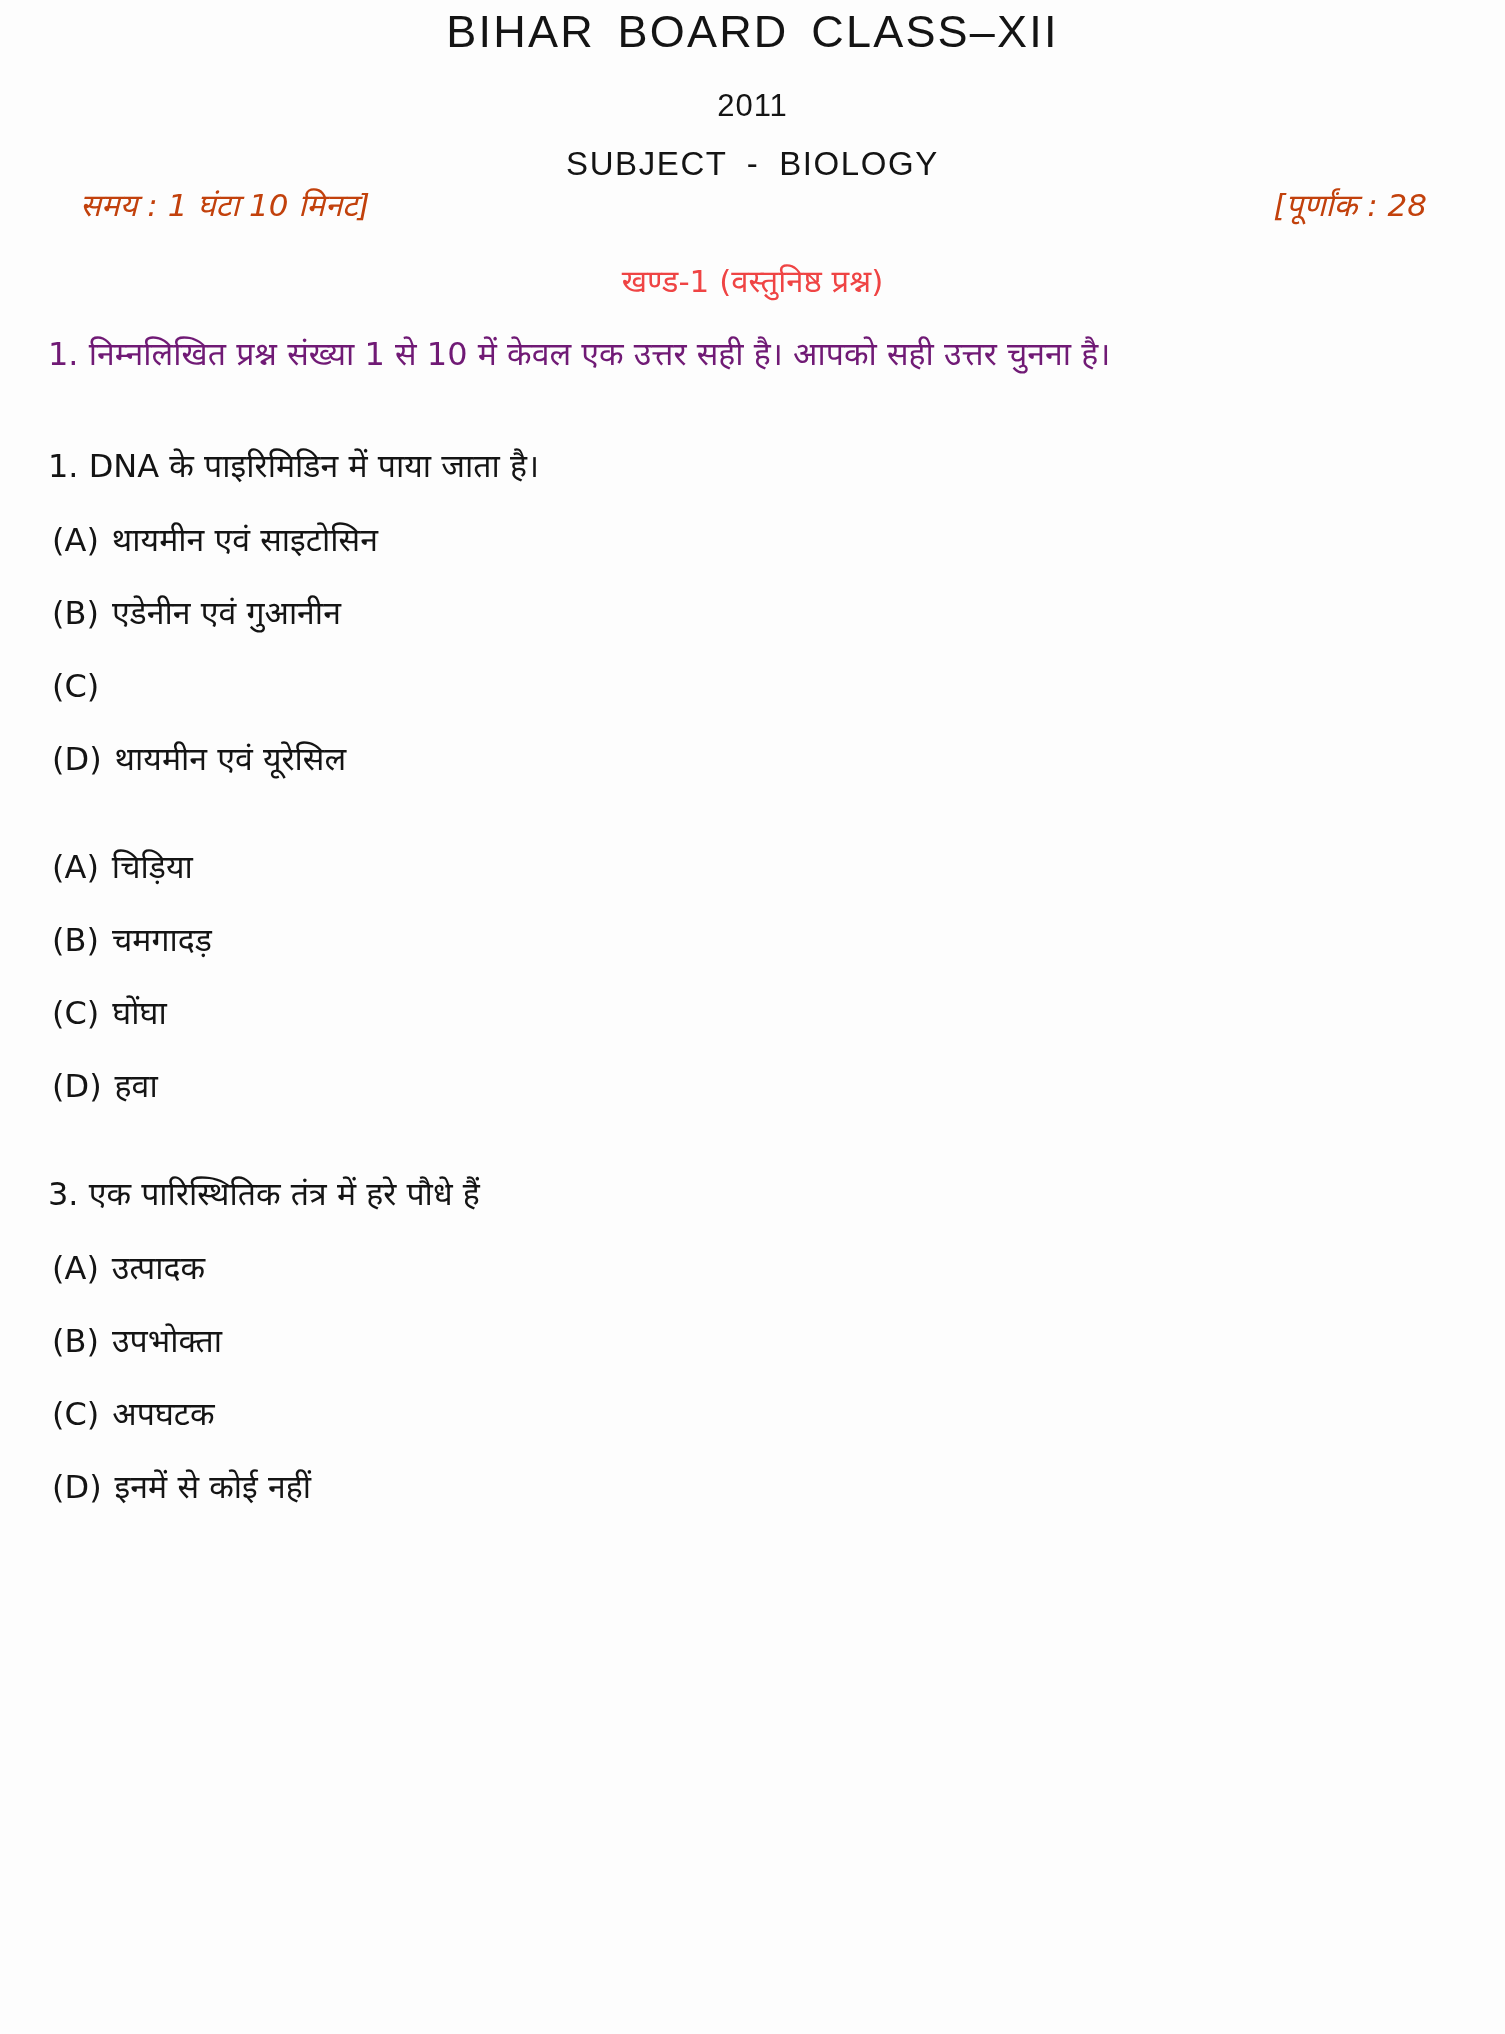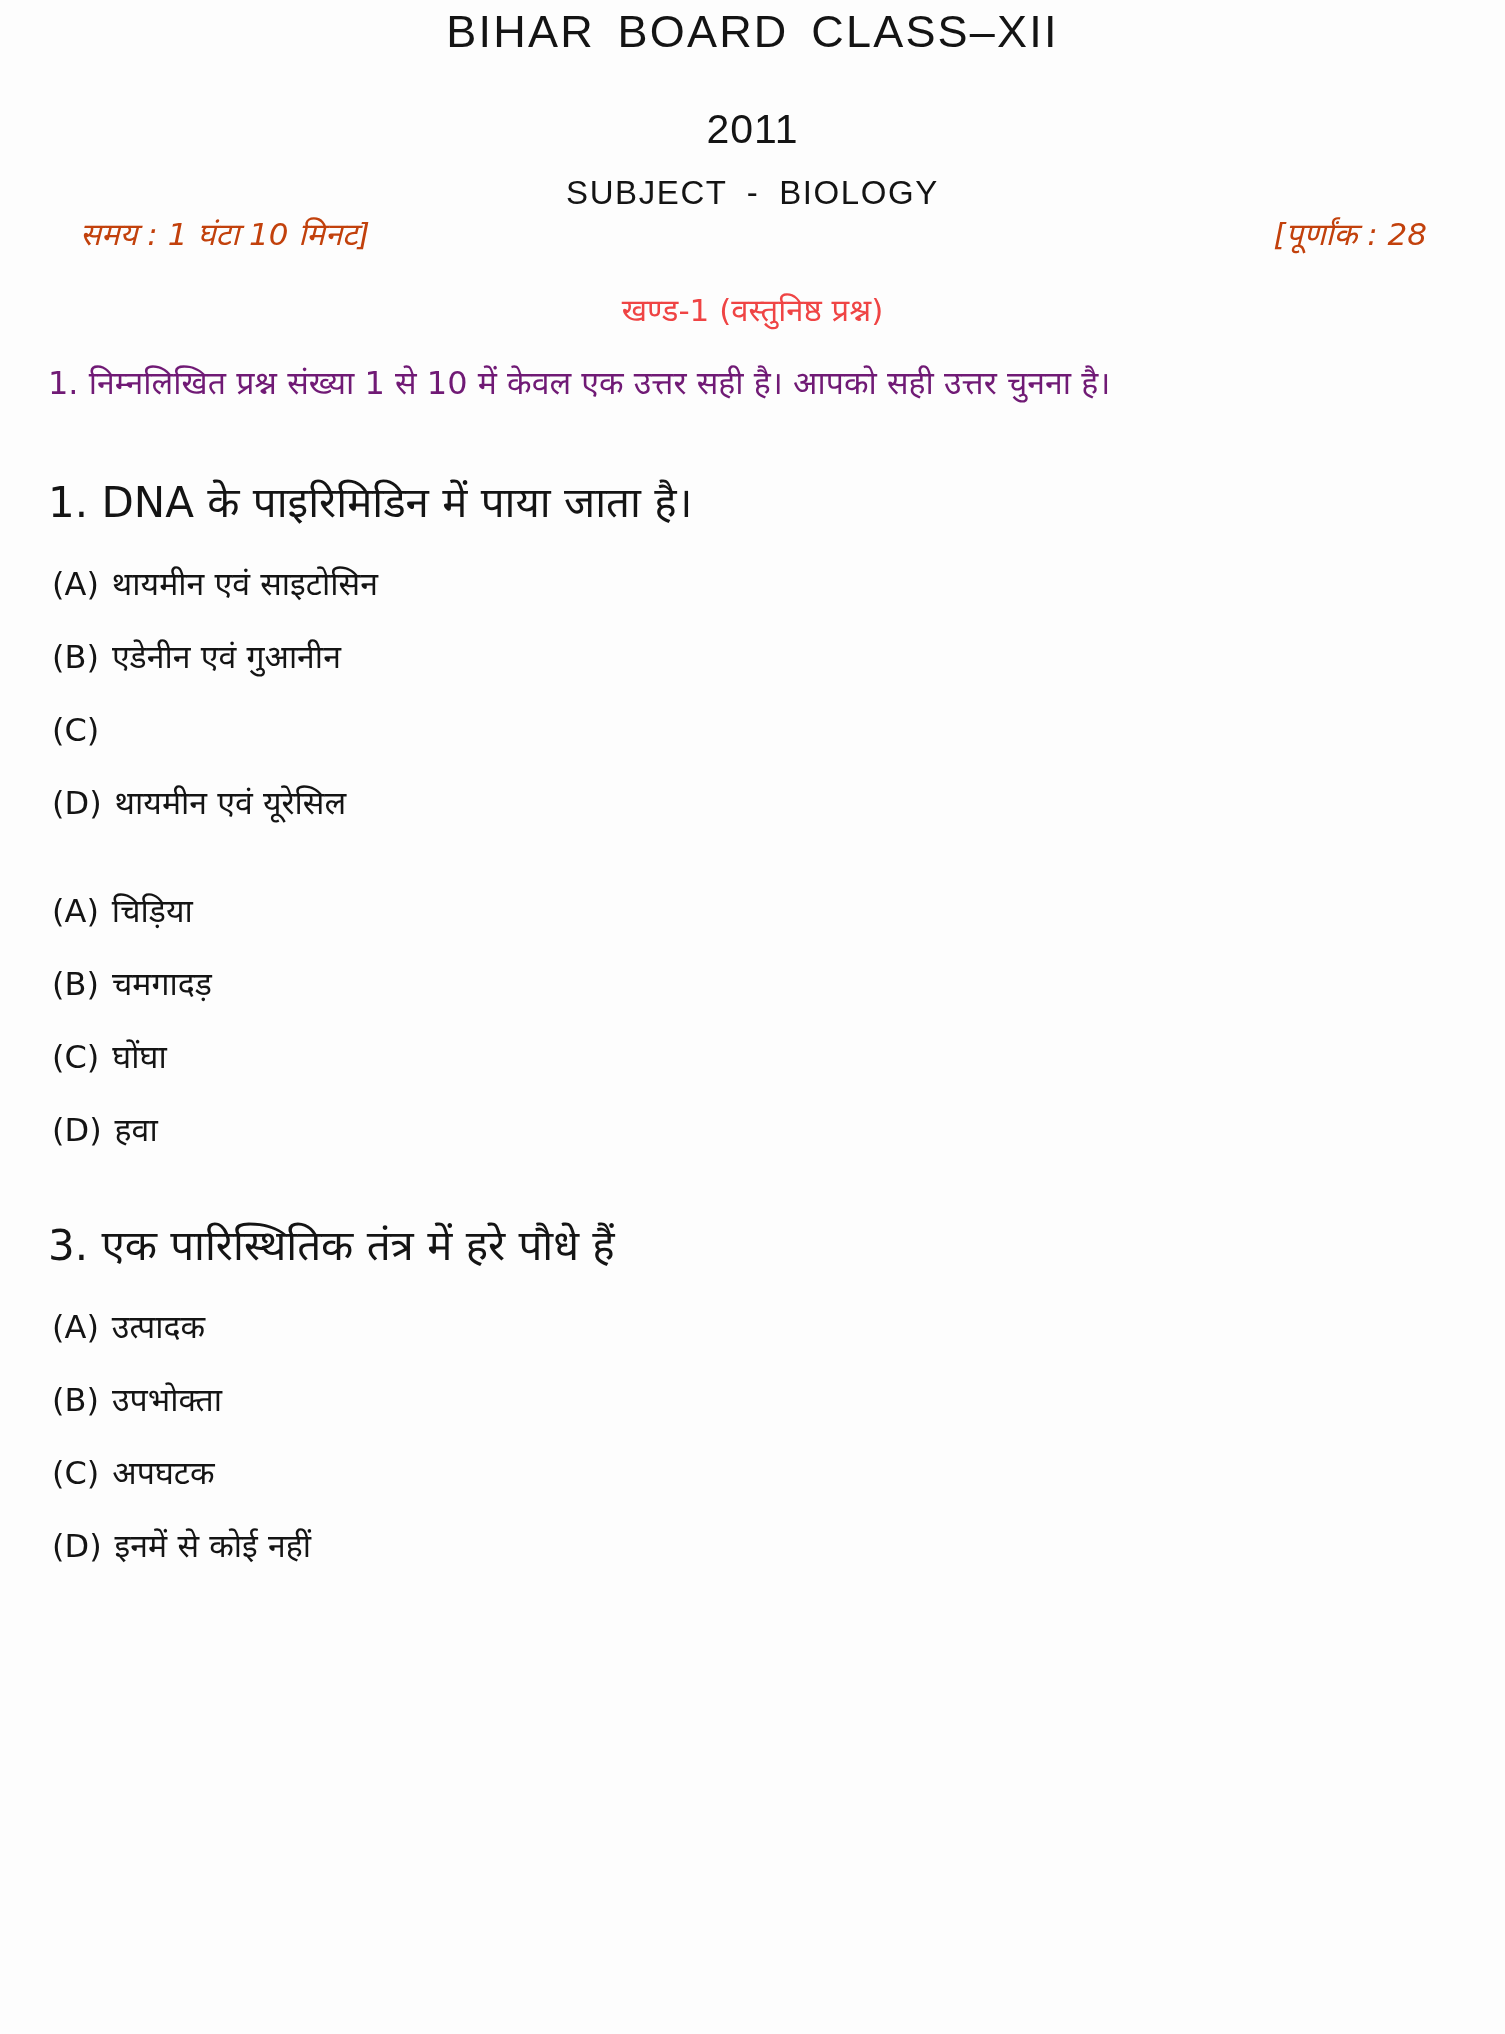--- a/index.html
+++ b/index.html
@@ -32,23 +32,23 @@
     font-family: "Liberation Sans", sans-serif;
     font-size: 45px;
     letter-spacing: 2.2px;
     word-spacing: 8px;
     color: #141414;
     line-height: 1.15;
     font-weight: 400;
   }
   .exam-year {
     font-family: "Liberation Sans", sans-serif;
-    font-size: 41px;
+    font-size: 31px;
     letter-spacing: 1px;
-    margin-top: 48px;
+    margin-top: 30px;
     color: #141414;
   }
   .subject-line {
     font-family: "Liberation Sans", sans-serif;
     font-size: 33px;
     letter-spacing: 1.6px;
     word-spacing: 9px;
     margin-top: 21px;
     color: #141414;
   }
@@ -88,21 +88,21 @@
   }
 
   
   .questions {
     margin-top: 60px;
   }
   .question-block {
     margin-bottom: 60px;
   }
   .question-text {
-    font-size: 42px;
+    font-size: 32px;
     line-height: 1.5;
     color: #141414;
     margin-bottom: 26px;
   }
   .option-row {
     font-size: 32px;
     line-height: 1.5;
     color: #141414;
     margin: 0 0 25px 4px;
     display: flex;

